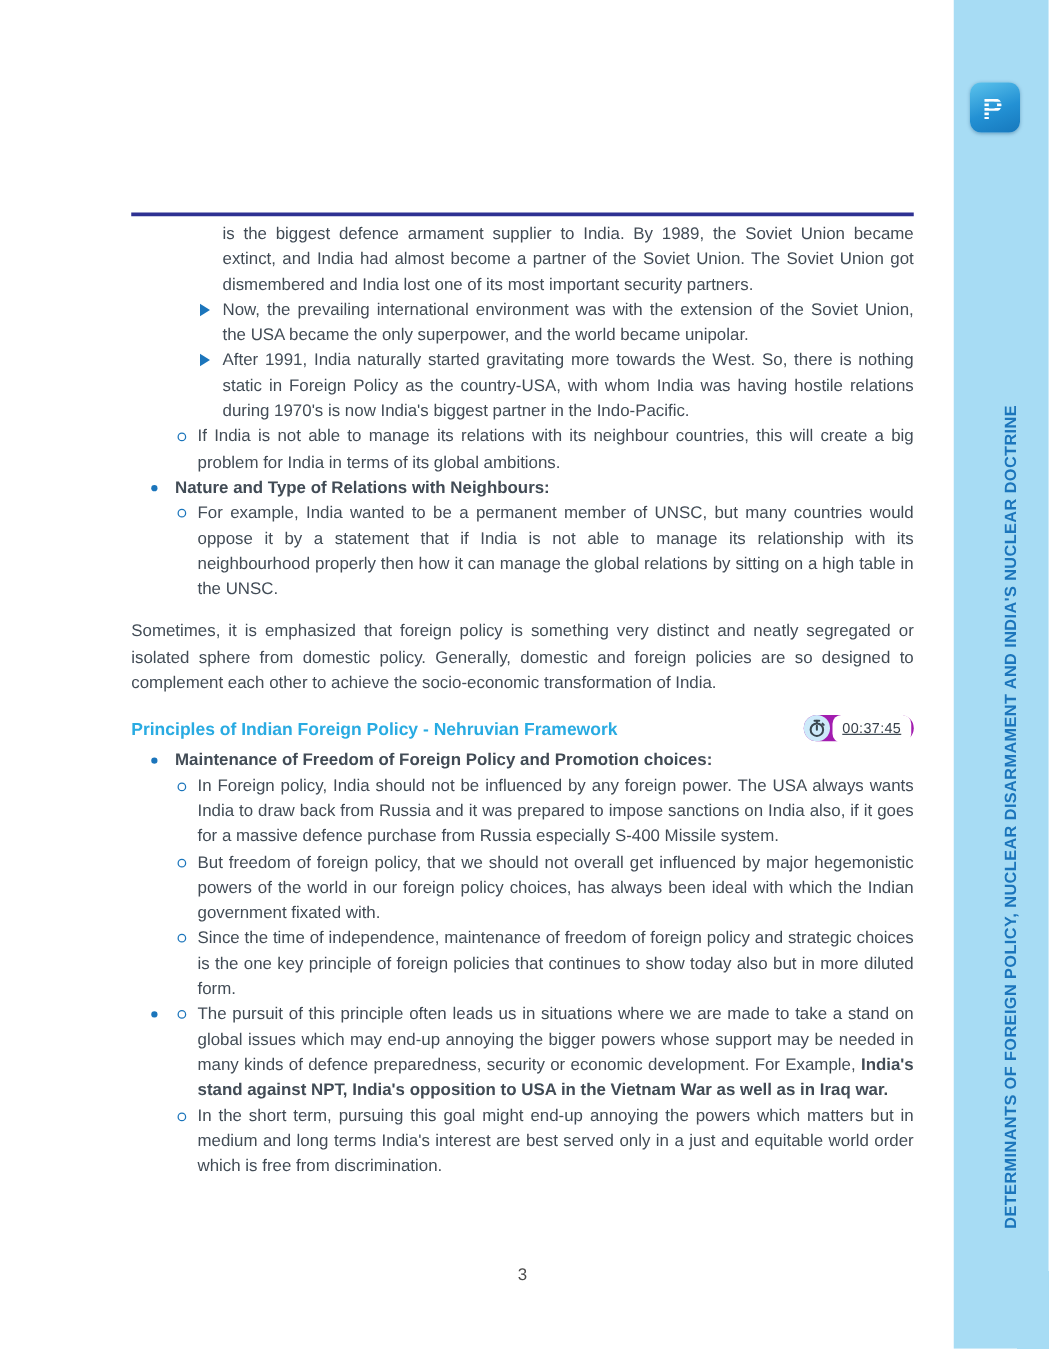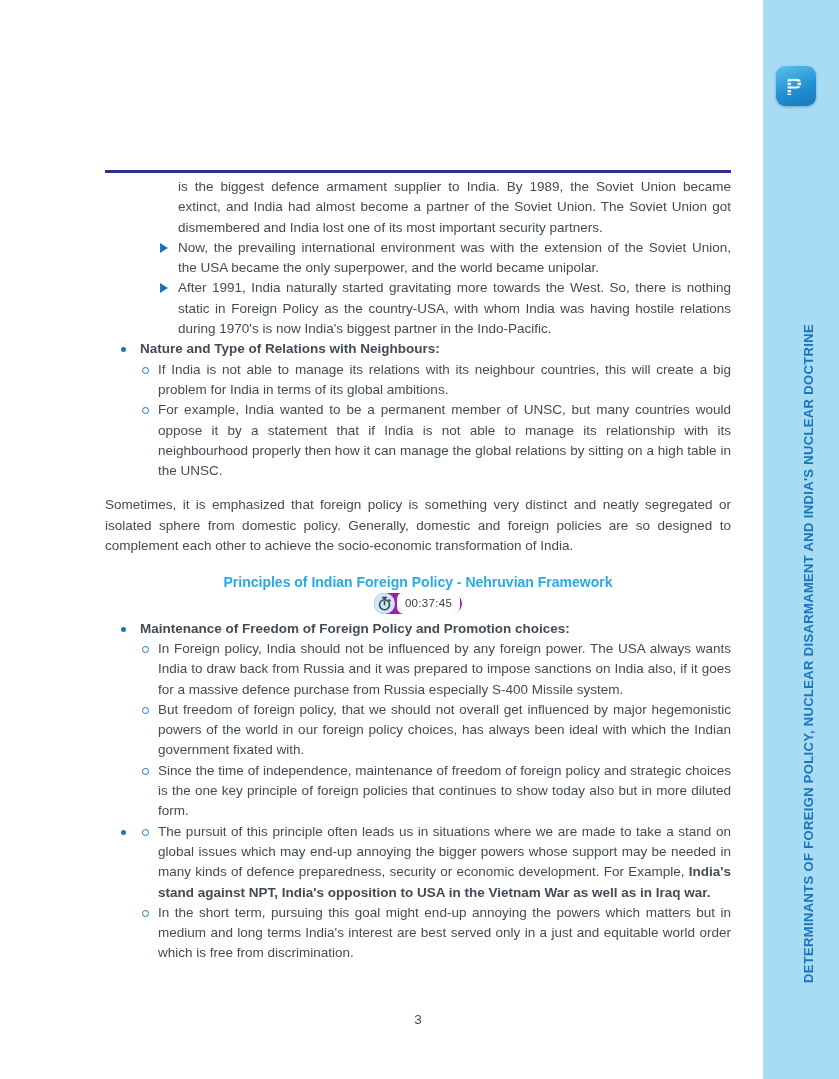--- a/index.html
+++ b/index.html
@@ -50,26 +50,26 @@
   }
   .blk-sub{padding-left:53px;}
   .blk-sub .circ{
     position:absolute;left:37px;top:7px;width:5px;height:5px;
     border-radius:50%;border:1.5px solid #1b75bb;background:transparent;
   }
   .blk-paragraph{margin-top:14px;}
   
   .heading-row{
     display:flex;justify-content:space-between;align-items:center;
-    margin-top:16px;margin-bottom:5px;flex-direction:column;
+    margin-top:16px;margin-bottom:5px;
   }
   .heading-title{color:#29abe2;font-weight:bold;font-size:14px;}
   .timer{
     display:flex;align-items:center;background:#a21caf;border-radius:11px;
-    height:21px;padding-right:2px;cursor:pointer;flex:0 0 auto;
+    height:21px;padding-right:2px;cursor:pointer;flex:0 0 auto;text-decoration:underline;
   }
   .timer-icon-wrap{
     width:21px;height:21px;border-radius:50%;background:#cdeafa;
     display:flex;align-items:center;justify-content:center;
   }
   .timer-time{
     background:#ffffff;border-radius:7px;margin-left:2px;
     padding:1px 8px;font-size:11.5px;color:#37404a;letter-spacing:.3px;
   }
   
@@ -95,22 +95,22 @@
   <div class="vertical-title">DETERMINANTS OF FOREIGN POLICY, NUCLEAR DISARMAMENT AND INDIA'S NUCLEAR DOCTRINE</div>
 </div>
 
 <div class="rule"></div>
 
 <div class="content">
   <div>
       <div class="blk blk-continuation"><span>is the biggest defence armament supplier to India. By 1989, the Soviet Union became extinct, and India had almost become a partner of the Soviet Union. The Soviet Union got dismembered and India lost one of its most important security partners.</span></div>
       <div class="blk blk-arrow"><span class="arrow"></span><span>Now, the prevailing international environment was with the extension of the Soviet Union, the USA became the only superpower, and the world became unipolar.</span></div>
       <div class="blk blk-arrow"><span class="arrow"></span><span>After 1991, India naturally started gravitating more towards the West. So, there is nothing static in Foreign Policy as the country-USA, with whom India was having hostile relations during 1970's is now India's biggest partner in the Indo-Pacific.</span></div>
+      <div class="blk blk-sub"><span class="circ"></span><span>If India is not able to manage its relations with its neighbour countries, this will create a big problem for India in terms of its global ambitions.</span></div>
       <div class="blk blk-bullet"><span class="dot"></span><span class="b">Nature and Type of Relations with Neighbours:</span></div>
-      <div class="blk blk-sub"><span class="circ"></span><span>If India is not able to manage its relations with its neighbour countries, this will create a big problem for India in terms of its global ambitions.</span></div>
       <div class="blk blk-sub"><span class="circ"></span><span>For example, India wanted to be a permanent member of UNSC, but many countries would oppose it by a statement that if India is not able to manage its relationship with its neighbourhood properly then how it can manage the global relations by sitting on a high table in the UNSC.</span></div>
       <div class="blk blk-paragraph"><span>Sometimes, it is emphasized that foreign policy is something very distinct and neatly segregated or isolated sphere from domestic policy. Generally, domestic and foreign policies are so designed to complement each other to achieve the socio-economic transformation of India.</span></div>
     </div>
 
   <div class="heading-row">
     <span class="heading-title">Principles of Indian Foreign Policy - Nehruvian Framework</span>
     <span class="timer">
       <span class="timer-icon-wrap">
         <svg viewBox="0 0 24 24" width="15" height="15" aria-hidden="true">
           <g fill="none" stroke="#3a4750" stroke-width="2.6" stroke-linecap="round">

